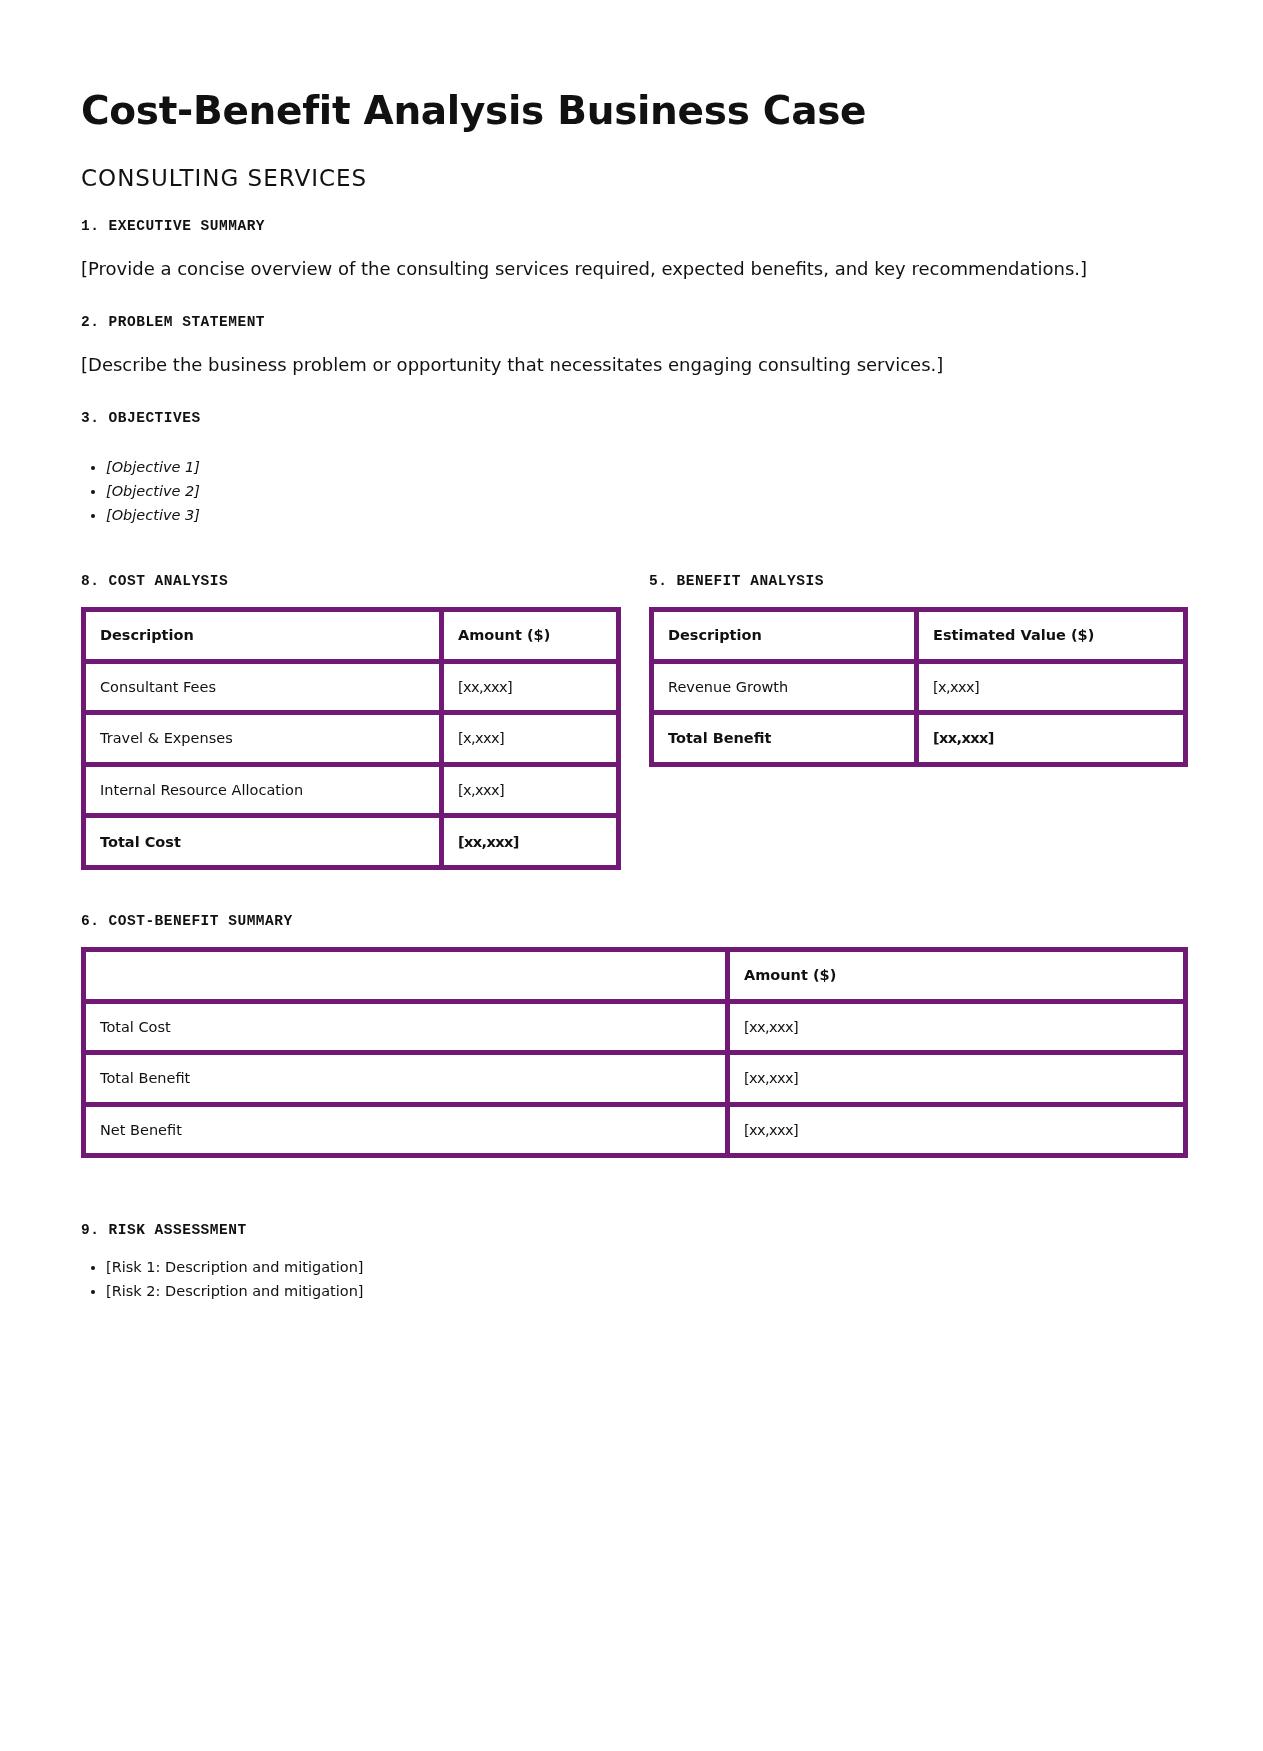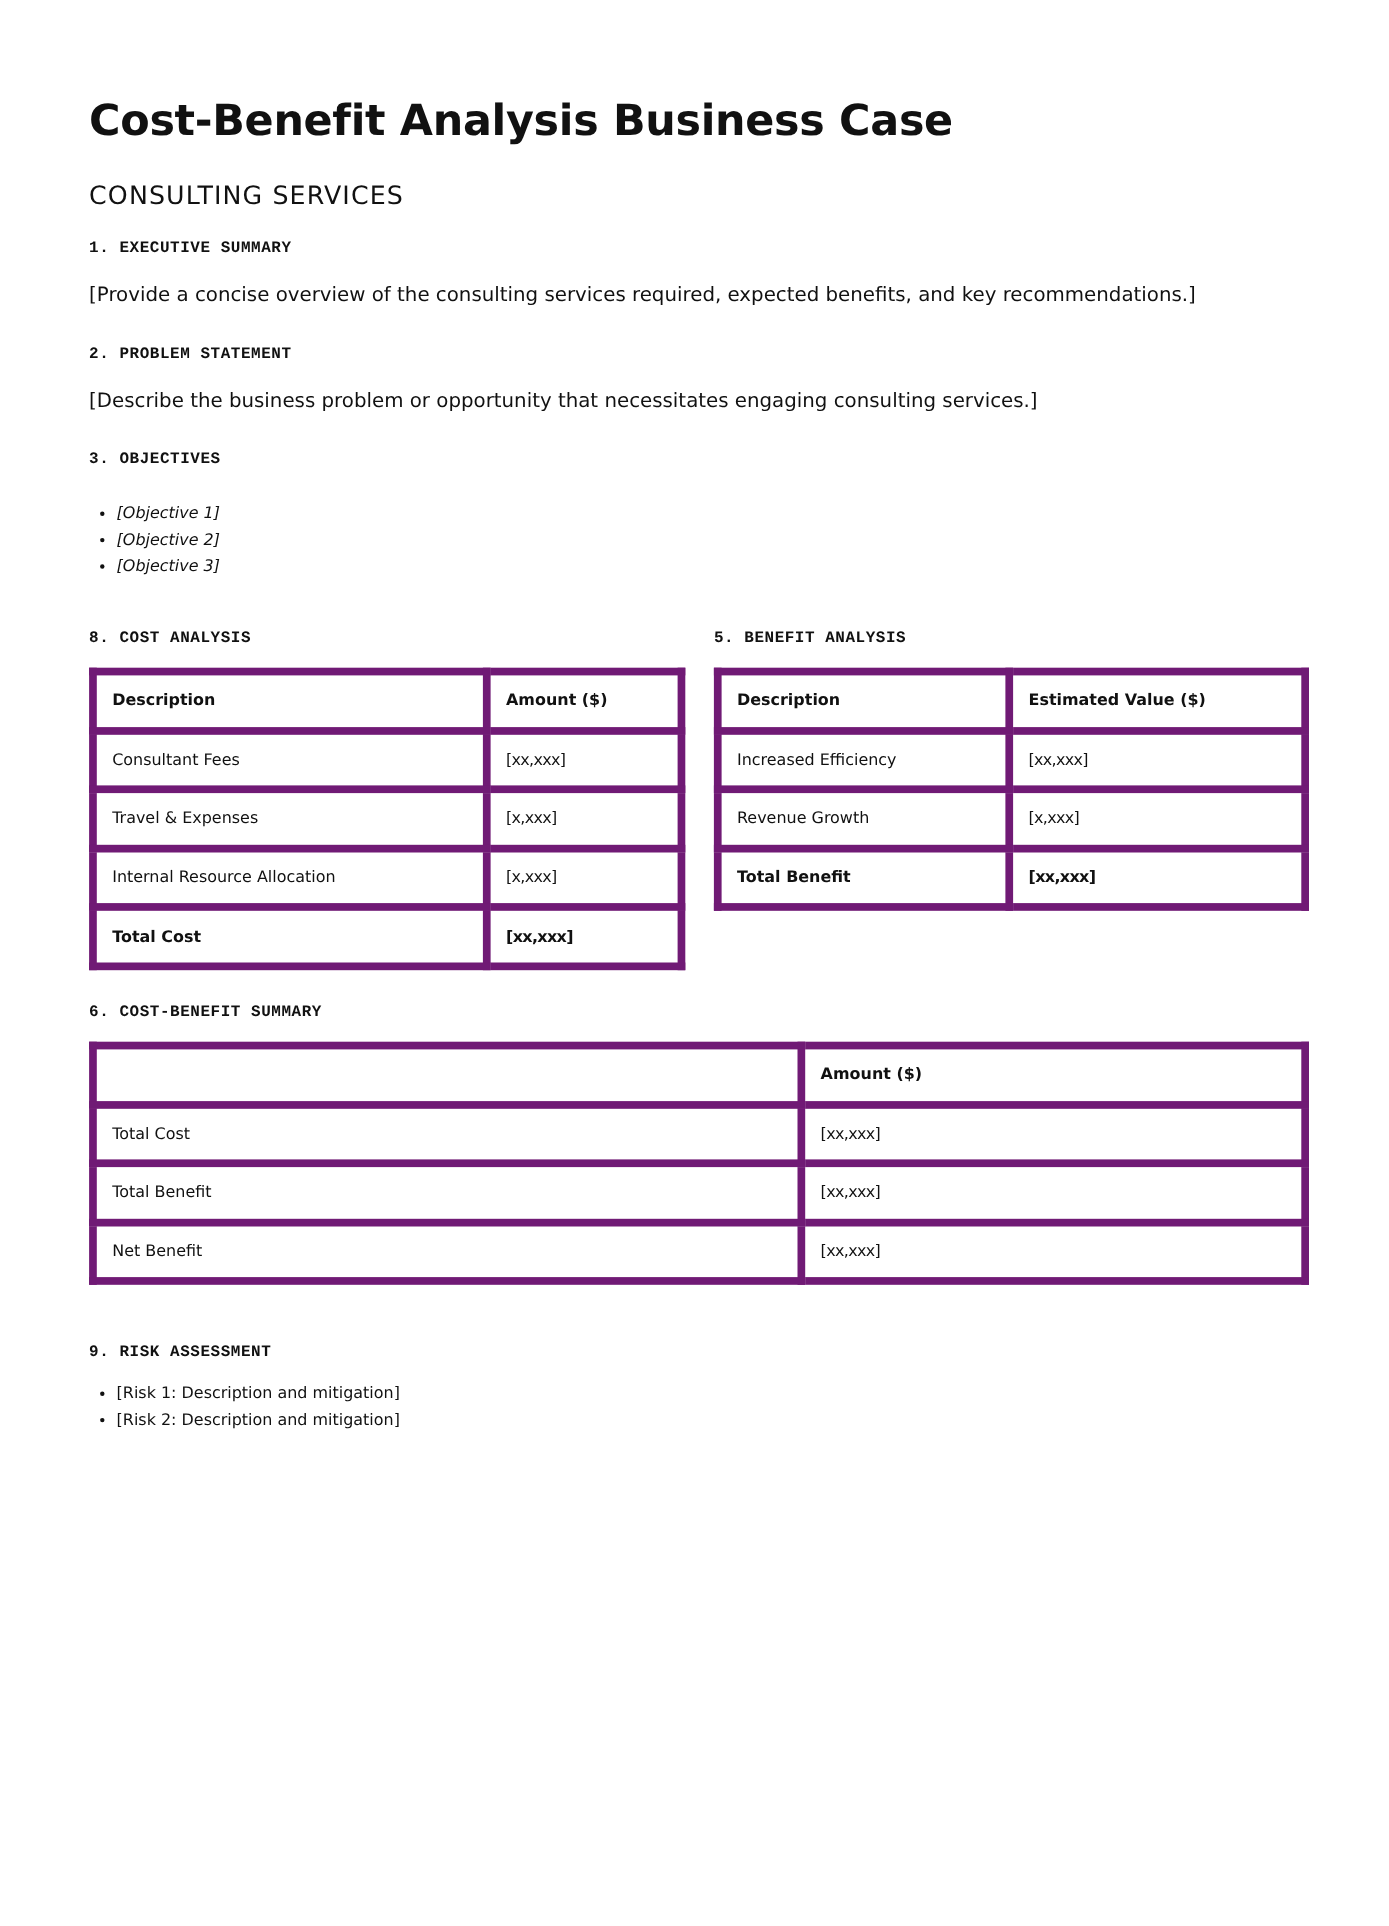--- a/index.html
+++ b/index.html
@@ -35,21 +35,21 @@
   ul.list {
     position: absolute; left: 0; margin: 0; padding: 0 0 0 25px;
     font-size: 14.5px; line-height: 24px;
   }
   ul.list li { padding-left: 0; }
   table.grid {
     position: absolute; border-collapse: collapse;
     font-size: 14.5px; table-layout: fixed;
   }
   table.grid td, table.grid th {
-    border: 7px solid #701a75;
+    border: 5px solid #701a75;
     height: 46.6px; padding: 0 14px;
     text-align: left; vertical-align: middle;
     white-space: nowrap;
   }
   table.grid th { font-weight: bold; }
   table.grid tr.total td { font-weight: bold; }
   .val { letter-spacing: -0.6px; }
 </style>
 </head>
 <body>
@@ -107,24 +107,20 @@
     <colgroup>
         <col style="width:265px">
         <col style="width:269px">
       </colgroup>
     <tbody>
         <tr>
       <th>Description</th>
       <th>Estimated Value ($)</th>
     </tr>
     <tr>
-      <td>Increased Efficiency</td>
-      <td class="val">[xx,xxx]</td>
-    </tr>
-    <tr>
       <td>Revenue Growth</td>
       <td class="val">[x,xxx]</td>
     </tr>
     <tr class="total">
       <td>Total Benefit</td>
       <td class="val">[xx,xxx]</td>
     </tr>
   </tbody>
     </table>
 

